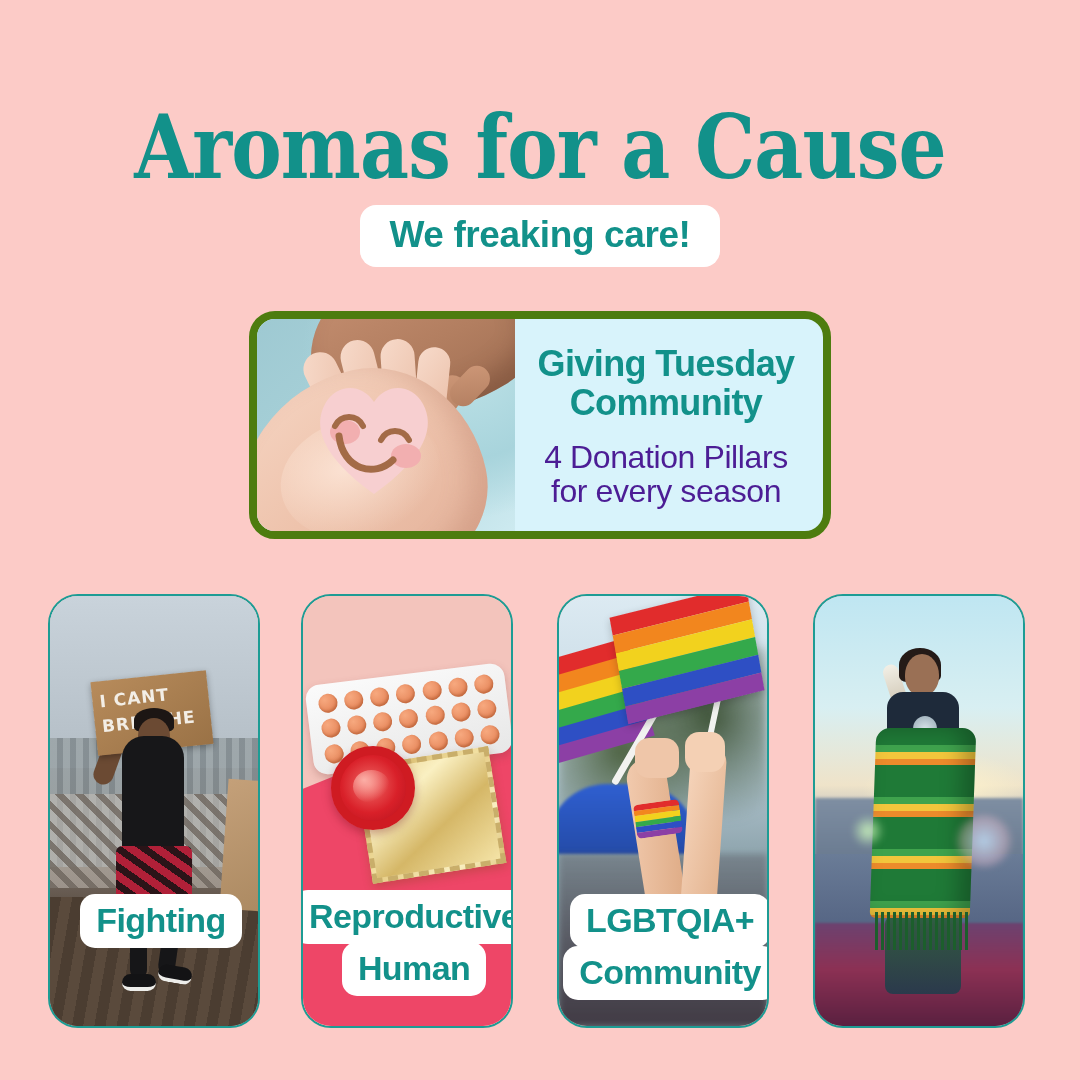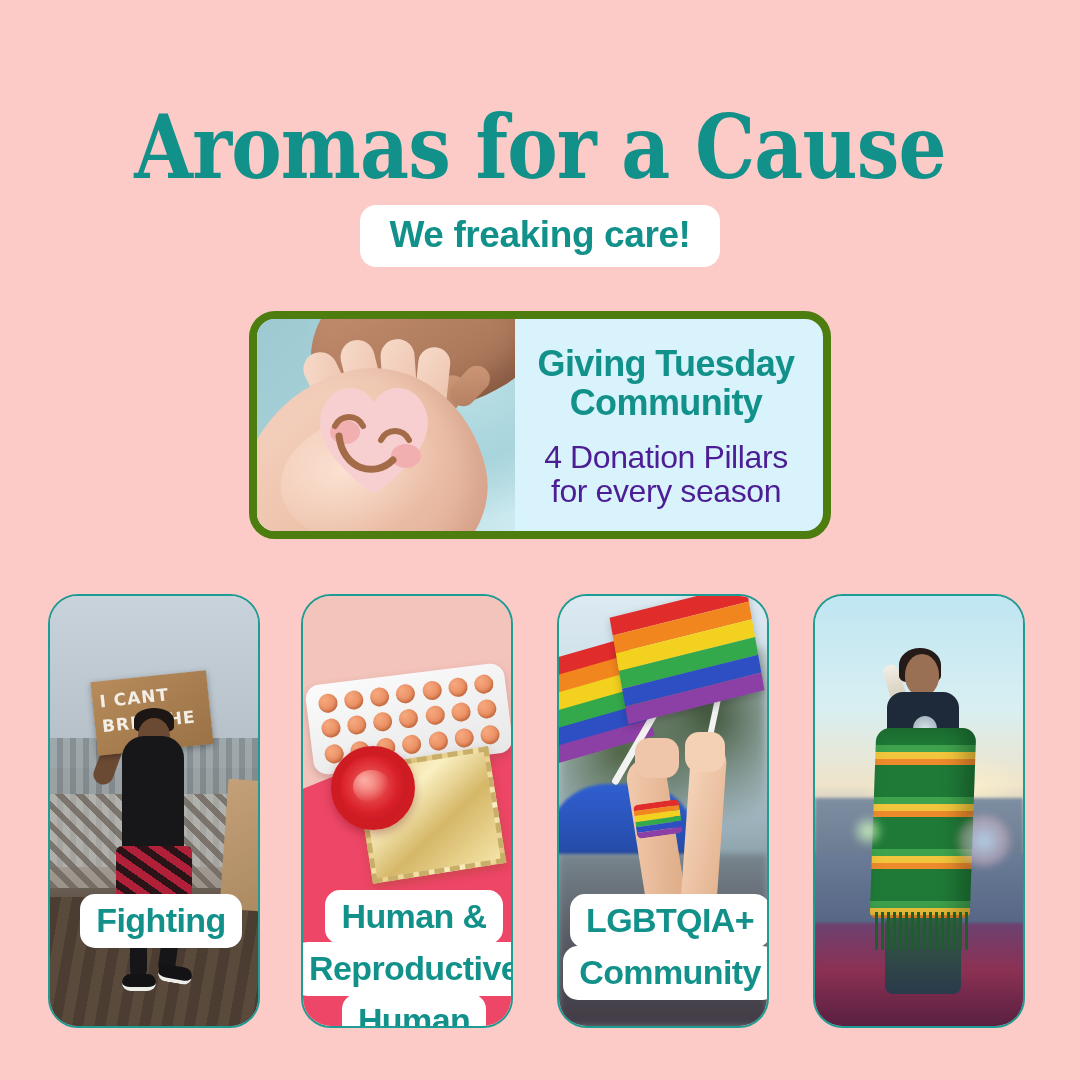--- a/index.html
+++ b/index.html
@@ -441,21 +441,20 @@
           <i></i>
           <i></i>
           <i></i>
           <i></i>
           <i></i>
       </div>
       <div class="wrapper"></div>
       <div class="condom"></div>
     </div>
     <div class="label lbl2">
-      <div class="ln">Human &amp;</div>
       <div class="ln">Reproductive</div>
       <div class="ln">Human</div>
     </div>
   </div>
 
   <div class="card c3">
     <div class="photo p3">
       <div class="trees"></div>
       <div class="canopy"></div>
       <div class="crowd"></div>

